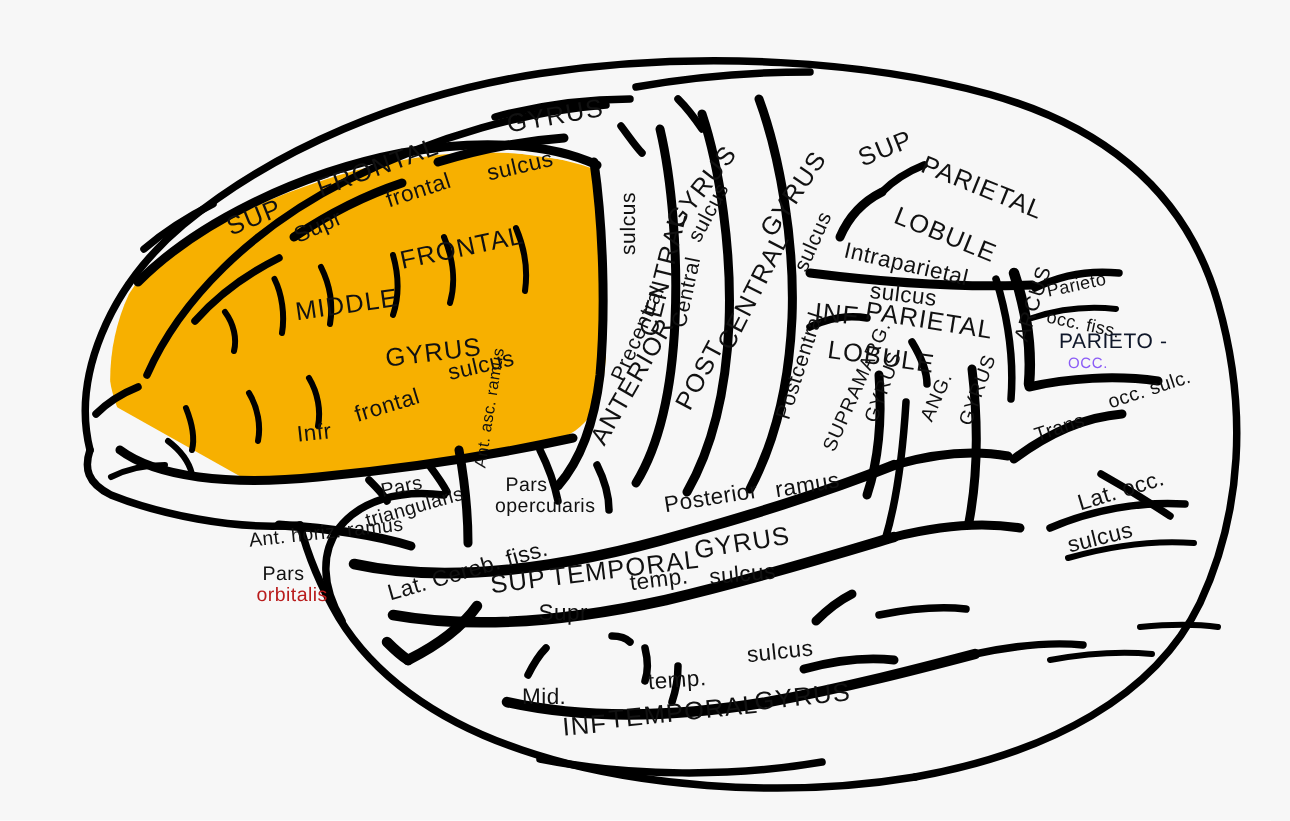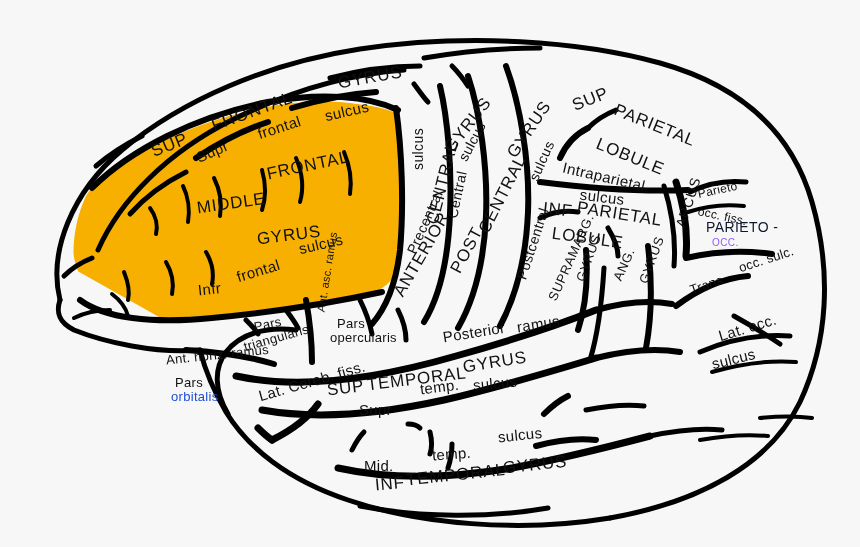--- a/index.html
+++ b/index.html
@@ -263,31 +263,31 @@
       <div class="lbl" style="left: 739px; top: 268px; font-size: 13px; font-weight: normal; letter-spacing: 0.3px; color: rgb(17, 17, 17); transform: translateY(-50%) rotate(-18deg);">occ. sulc.</div>
       <div class="lbl" style="left: 719px; top: 336px; font-size: 15px; font-weight: normal; letter-spacing: 0.3px; color: rgb(17, 17, 17); transform: translateY(-50%) rotate(-17deg);">Lat. occ.</div>
       <div class="lbl" style="left: 712px; top: 364px; font-size: 15px; font-weight: normal; letter-spacing: 0.3px; color: rgb(17, 17, 17); transform: translateY(-50%) rotate(-14deg);">sulcus</div>
       <div class="lbl" style="left: 254px; top: 327px; font-size: 13px; font-weight: normal; letter-spacing: 0.3px; color: rgb(17, 17, 17); transform: translateY(-50%) rotate(-12deg);">Pars</div>
       <div class="lbl" style="left: 244px; top: 347px; font-size: 13px; font-weight: normal; letter-spacing: 0.3px; color: rgb(17, 17, 17); transform: translateY(-50%) rotate(-16deg);">triangularis</div>
       <div class="lbl" style="left: 321px; top: 312px; font-size: 11px; font-weight: normal; letter-spacing: 0.3px; color: rgb(17, 17, 17); transform: translateY(-50%) rotate(-81deg);">Ant. asc. ramus</div>
       <div class="lbl" style="left: 337px; top: 323px; font-size: 13px; font-weight: normal; letter-spacing: 0.3px; color: rgb(17, 17, 17); transform: translateY(-50%) rotate(0deg);">Pars</div>
       <div class="lbl" style="left: 330px; top: 337px; font-size: 13px; font-weight: normal; letter-spacing: 0.3px; color: rgb(17, 17, 17); transform: translateY(-50%) rotate(0deg);">opercularis</div>
       <div class="lbl" style="left: 166px; top: 360px; font-size: 13px; font-weight: normal; letter-spacing: 0.3px; color: rgb(17, 17, 17); transform: translateY(-50%) rotate(-6deg);">Ant. horiz. ramus</div>
       <div class="lbl" style="left: 175px; top: 382px; font-size: 13px; font-weight: normal; letter-spacing: 0.3px; color: rgb(17, 17, 17); transform: translateY(-50%) rotate(0deg);">Pars</div>
-      <div class="lbl" style="left: 171px; top: 396px; font-size: 13px; font-weight: normal; letter-spacing: 0.3px; color: #1d4ed8; transform: translateY(-50%) rotate(0deg);">orbitalis</div>
+      <div class="lbl" style="left: 171px; top: 396px; font-size: 13px; font-weight: normal; letter-spacing: 0.3px; color: #b91c1c; transform: translateY(-50%) rotate(0deg);">orbitalis</div>
       <div class="lbl" style="left: 443px; top: 337px; font-size: 15px; font-weight: normal; letter-spacing: 0.3px; color: rgb(17, 17, 17); transform: translateY(-50%) rotate(-9deg);">Posterior</div>
       <div class="lbl" style="left: 517px; top: 327px; font-size: 15px; font-weight: normal; letter-spacing: 0.3px; color: rgb(17, 17, 17); transform: translateY(-50%) rotate(-9deg);">ramus</div>
       <div class="lbl" style="left: 259px; top: 396px; font-size: 15px; font-weight: normal; letter-spacing: 0.3px; color: rgb(17, 17, 17); transform: translateY(-50%) rotate(-16deg);">Lat. Cereb. fiss.</div>
       <div class="lbl" style="left: 327px; top: 390px; font-size: 17px; font-weight: normal; letter-spacing: 0.8px; color: rgb(17, 17, 17); transform: translateY(-50%) rotate(-7deg);">SUP</div>
       <div class="lbl" style="left: 367px; top: 385px; font-size: 17px; font-weight: normal; letter-spacing: 0.8px; color: rgb(17, 17, 17); transform: translateY(-50%) rotate(-7deg);">TEMPORAL</div>
       <div class="lbl" style="left: 463px; top: 367px; font-size: 17px; font-weight: normal; letter-spacing: 0.8px; color: rgb(17, 17, 17); transform: translateY(-50%) rotate(-9deg);">GYRUS</div>
       <div class="lbl" style="left: 359px; top: 409px; font-size: 15px; font-weight: normal; letter-spacing: 0.3px; color: rgb(17, 17, 17); transform: translateY(-50%) rotate(0deg);">Supr</div>
       <div class="lbl" style="left: 420px; top: 389px; font-size: 15px; font-weight: normal; letter-spacing: 0.3px; color: rgb(17, 17, 17); transform: translateY(-50%) rotate(-7deg);">temp.</div>
       <div class="lbl" style="left: 473px; top: 385px; font-size: 15px; font-weight: normal; letter-spacing: 0.3px; color: rgb(17, 17, 17); transform: translateY(-50%) rotate(-5deg);">sulcus</div>
-      <div class="lbl" style="left: 364px; top: 465px; font-size: 15px; font-weight: normal; letter-spacing: 0.3px; color: rgb(17, 17, 17); transform: translateY(-50%) rotate(0deg);">Mid.</div>
+      <div class="lbl" style="left: 348px; top: 465px; font-size: 15px; font-weight: normal; letter-spacing: 0.3px; color: rgb(17, 17, 17); transform: translateY(-50%) rotate(0deg);">Mid.</div>
       <div class="lbl" style="left: 432px; top: 455px; font-size: 15px; font-weight: normal; letter-spacing: 0.3px; color: rgb(17, 17, 17); transform: translateY(-50%) rotate(-4deg);">temp.</div>
       <div class="lbl" style="left: 498px; top: 437px; font-size: 15px; font-weight: normal; letter-spacing: 0.3px; color: rgb(17, 17, 17); transform: translateY(-50%) rotate(-6deg);">sulcus</div>
       <div class="lbl" style="left: 375px; top: 485px; font-size: 17px; font-weight: normal; letter-spacing: 0.8px; color: rgb(17, 17, 17); transform: translateY(-50%) rotate(-5deg);">INF</div>
       <div class="lbl" style="left: 406px; top: 480px; font-size: 17px; font-weight: normal; letter-spacing: 0.8px; color: rgb(17, 17, 17); transform: translateY(-50%) rotate(-6deg);">TEMPORAL</div>
       <div class="lbl" style="left: 503px; top: 468px; font-size: 17px; font-weight: normal; letter-spacing: 0.8px; color: rgb(17, 17, 17); transform: translateY(-50%) rotate(-6deg);">GYRUS</div>
     </div>
 
 </div>
 
 </body></html>

